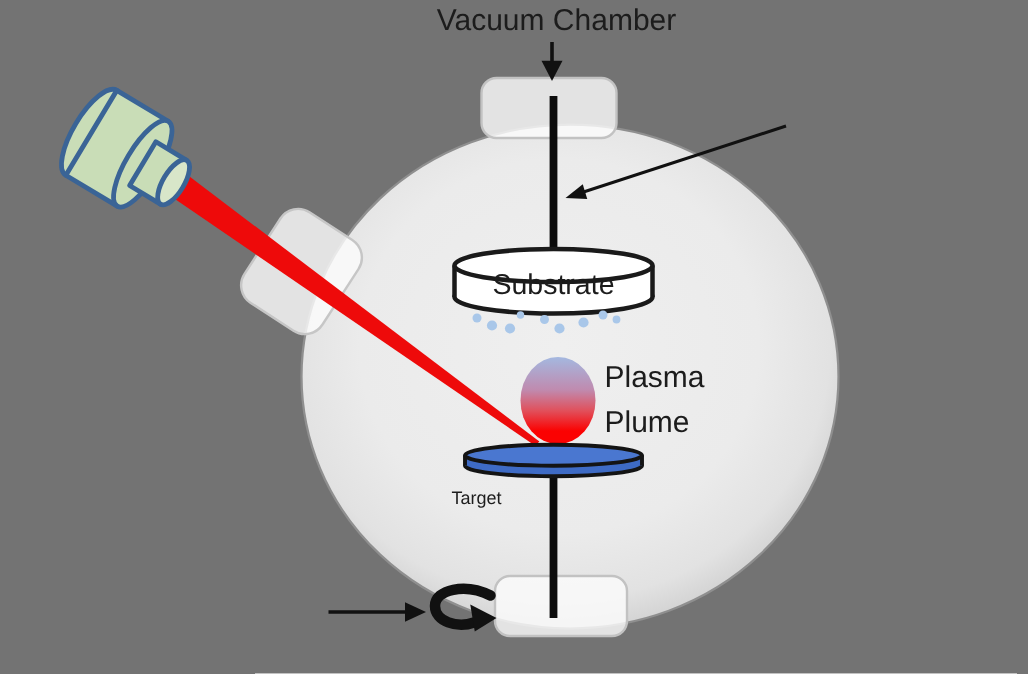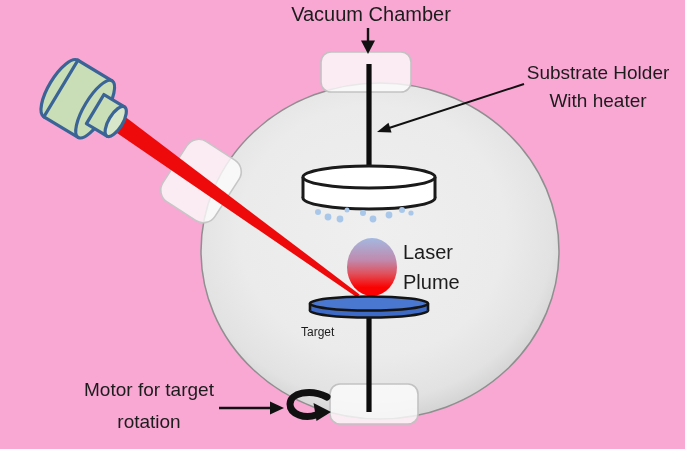--- a/index.html
+++ b/index.html
@@ -1,17 +1,17 @@
 <!DOCTYPE html>
 <html><head>
 <meta charset="utf-8">
 <style>
   html,body{margin:0;padding:0;background:#ffffff;}
   #canvas{
-    position:relative;width:685px;height:449px;background:#f9a8d4;overflow:hidden;
+    position:relative;width:685px;height:449px;background:#737373;overflow:hidden;
     font-family:"Liberation Sans", sans-serif;color:#1c1c1c;
   }
   #diagram-svg{position:absolute;left:0;top:0;z-index:1;}
   .lbl{position:absolute;z-index:2;font-size:19px;line-height:24px;white-space:pre-line;}
   .lbl.center{text-align:center;}
 </style>
 </head>
 <body>
 
 <div id="canvas">
@@ -101,26 +101,23 @@
     </g>
 
     <g>
       <path d="M 327,397 C 310,388.5 290,393 290,404 C 290,414.5 305,419 316,415" fill="none" stroke="#111" stroke-width="7" stroke-linecap="round"></path>
       <polygon points="331,412 313.5,403 316.5,421" fill="#111"></polygon>
     </g>
   </svg>
 
   <div class="lbl center" style="left:271px;top:2px;width:200px;font-size:20px;">Vacuum Chamber</div>
 
-  <div class="lbl center" style="left:512px;top:59px;width:172px;line-height:28px;">Substrate Holder
-With heater</div>
 
 
+  <div class="lbl center" style="left:303px;top:179px;width:132px;">Substrate</div>
 
-  <div class="lbl" style="left:403px;top:237px;line-height:30px;font-size:20px;">Laser
+  <div class="lbl" style="left:403px;top:237px;line-height:30px;font-size:20px;">Plasma
 Plume</div>
 
   <div class="lbl" style="left:301px;top:320px;font-size:12px;">Target</div>
 
-  <div class="lbl center" style="left:38px;top:374px;width:222px;line-height:32px;">Motor for target
-rotation</div>
 
 </div>
 
 </body></html>

